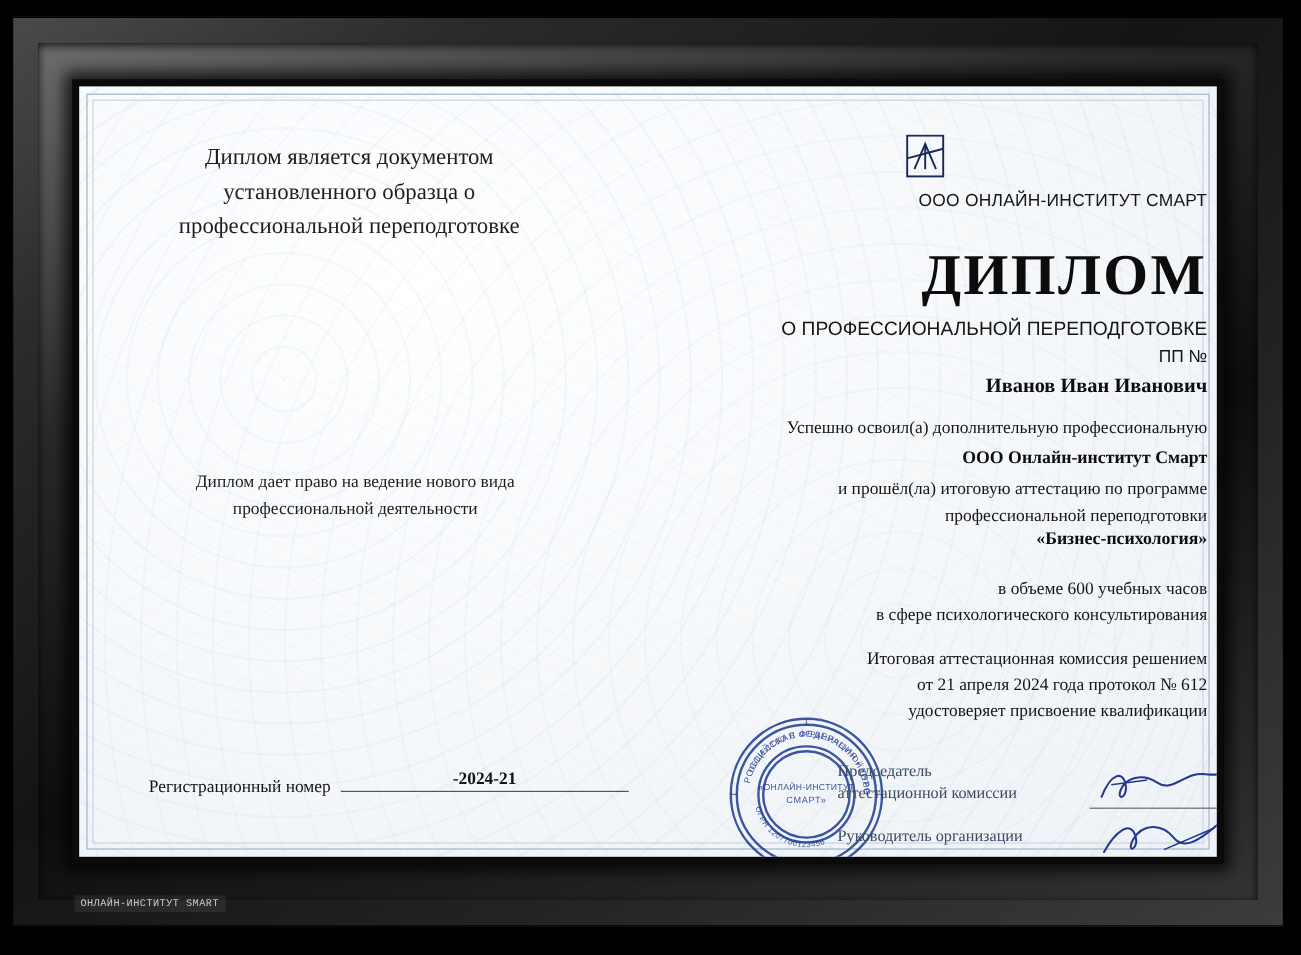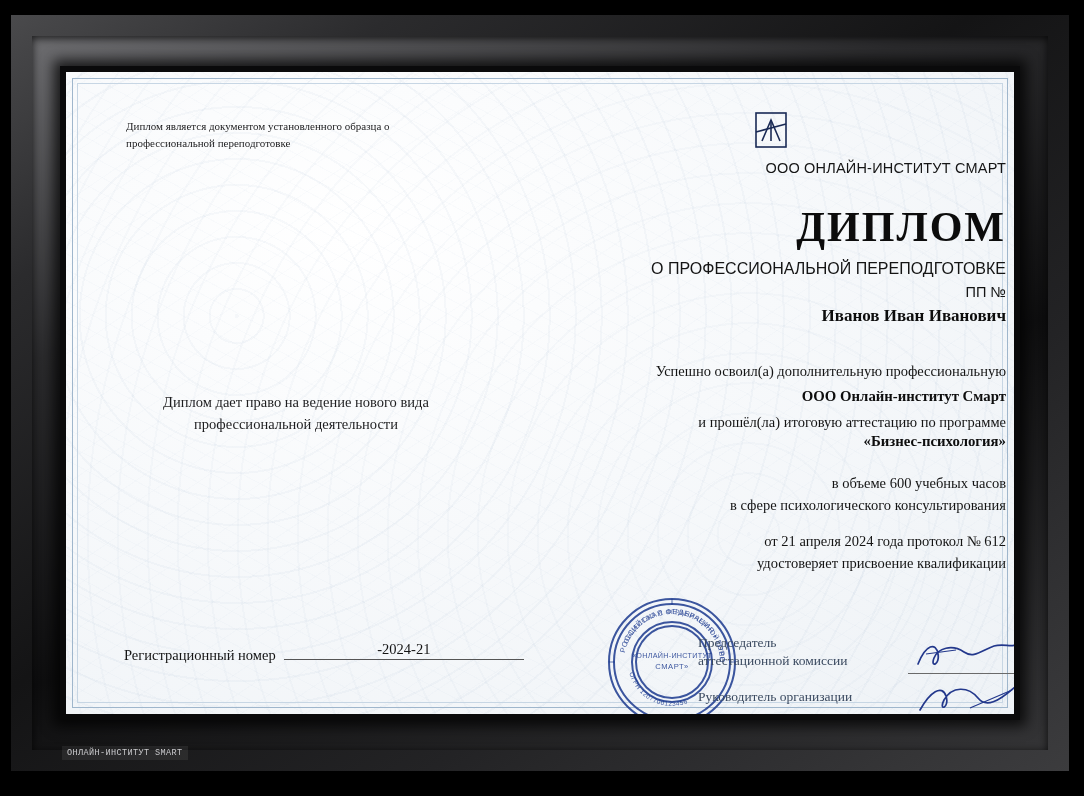--- a/index.html
+++ b/index.html
@@ -81,21 +81,22 @@
     position: absolute;
     inset: 0;
   }
 
   
   .left-note-top {
     position: absolute;
     left: 60px;
     top: 46px;
     width: 330px;
-    font-size: 11px;
+    text-align: center;
+    font-size: 19px;
     line-height: 1.5;
     color: #1d1d1f;
   }
   .left-note-mid {
     position: absolute;
     left: 40px;
     top: 320px;
     width: 380px;
     text-align: center;
     font-size: 14.5px;
@@ -119,21 +120,21 @@
     display: block;
   }
   .org-name {
     font-family: "Liberation Sans", sans-serif;
     font-size: 14.5px;
     letter-spacing: .2px;
     color: #151515;
     margin-bottom: 30px;
   }
   .diploma-title {
-    font-size: 42px;
+    font-size: 48px;
     letter-spacing: 2px;
     font-weight: 700;
     color: #0c0c0c;
     line-height: 1;
     margin-bottom: 12px;
   }
   .subtitle {
     font-family: "Liberation Sans", sans-serif;
     font-size: 16px;
     color: #141414;
@@ -148,21 +149,21 @@
   .attests {
     font-family: "Liberation Sans", sans-serif;
     font-size: 15px;
     color: #141414;
     margin-bottom: 22px;
   }
   .holder-name {
     font-size: 17px;
     font-weight: 700;
     color: #0d0d0d;
-    margin-bottom: 34px;
+    margin-bottom: 14px;
   }
   .line {
     font-size: 14.5px;
     line-height: 1.52;
     color: #141414;
   }
   .bold-line {
     font-size: 14.8px;
     font-weight: 700;
     color: #0d0d0d;
@@ -184,20 +185,21 @@
     font-size: 14.5px;
     color: #141414;
     white-space: nowrap;
   }
   .reg-value-wrap {
     flex: 1;
     margin-left: 8px;
     position: relative;
     border-bottom: 1px solid #555;
     height: 18px;
+    font-weight: bold;
   }
   .reg-value {
     position: absolute;
     left: 0; right: 0;
     bottom: 1px;
     text-align: center;
     font-size: 14.5px;
     color: #141414;
   }
 
@@ -294,30 +296,32 @@
 
         <div class="holder-name">Иванов Иван Иванович</div>
 
         <div class="line">Успешно освоил(а) дополнительную профессиональную</div>
 
         <div class="gap-sm"></div>
         <div class="bold-line">ООО Онлайн-институт Смарт</div>
         <div class="gap-sm"></div>
 
         <div class="line">и прошёл(ла) итоговую аттестацию по программе</div>
+        <div class="line">профессиональной переподготовки</div>
 
         <div class="bold-line">«Бизнес-психология»</div>
 
         <div class="gap-lg"></div>
 
         <div class="line">в объеме 600 учебных часов</div>
         <div class="line">в сфере психологического консультирования</div>
 
         <div class="gap-md"></div>
 
+        <div class="line">Итоговая аттестационная комиссия решением</div>
         <div class="line">от 21 апреля 2024 года протокол № 612</div>
         <div class="line">удостоверяет присвоение квалификации</div>
 
       </div>
 
       <div class="reg-row">
         <span class="reg-label">Регистрационный номер</span>
         <span class="reg-value-wrap">
           <span class="reg-value">-2024-21</span>
         </span>

